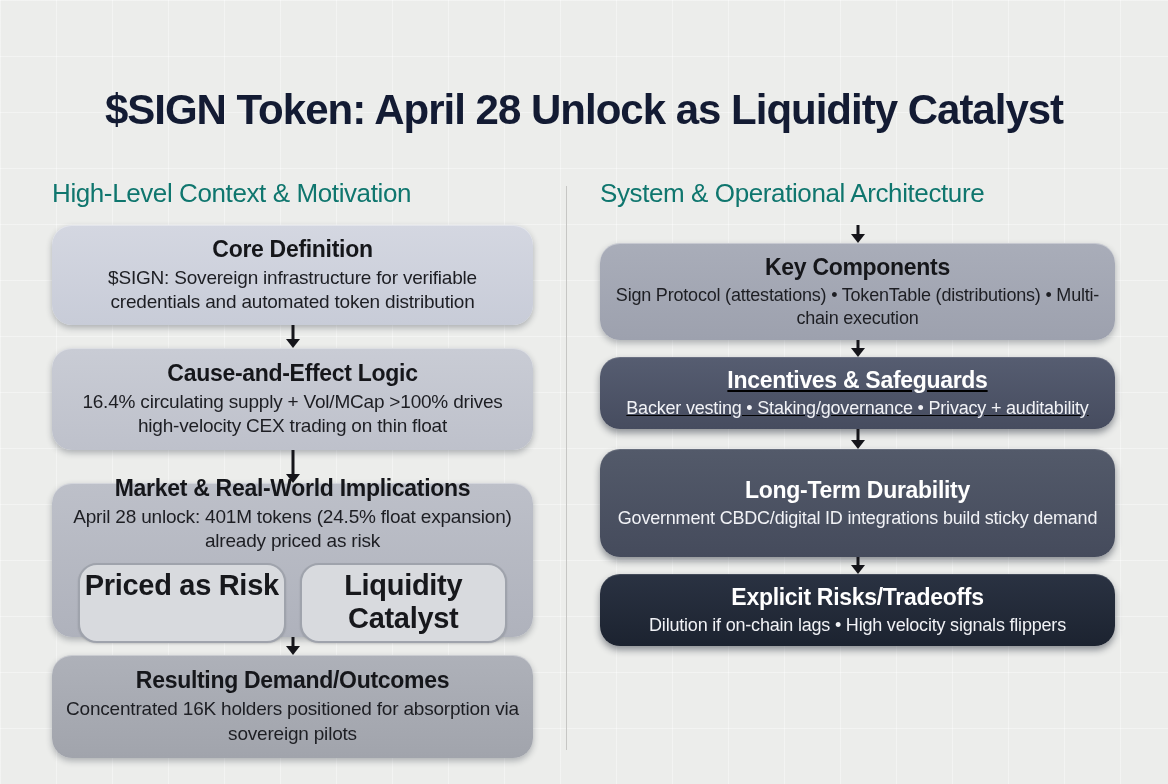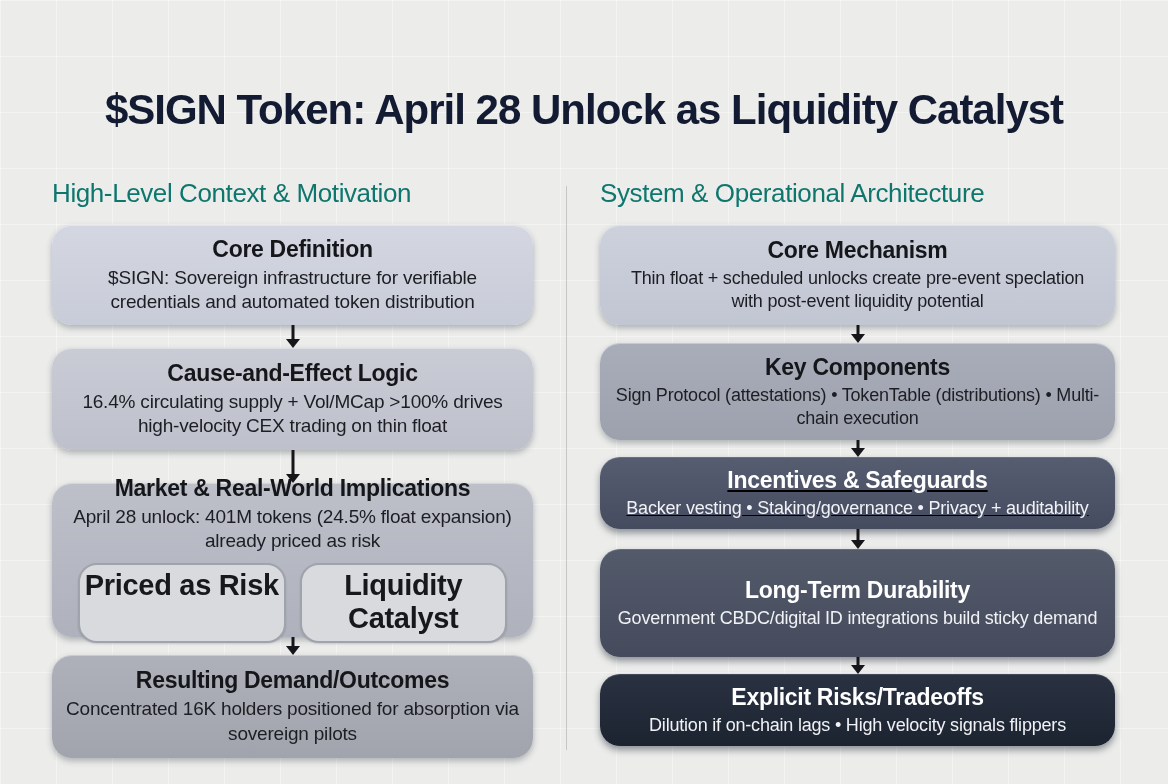--- a/index.html
+++ b/index.html
@@ -165,24 +165,20 @@
 
     <div class="box tone-d h96">
       <h3>Resulting Demand/Outcomes</h3>
       <p>Concentrated 16K holders positioned for absorption via sovereign pilots</p>
     </div>
   </section>
 
   <section class="col right">
     <h2 class="col-header">System &amp; Operational Architecture</h2>
 
-    <div class="box tone-ra h100">
-      <h3>Core Mechanism</h3>
-      <p>Thin float + scheduled unlocks create pre-event speclation with post-event liquidity potential</p>
-    </div>
 
     <div class="arrow a18"></div>
 
     <div class="box tone-rb h97">
       <h3>Key Components</h3>
       <p>Sign Protocol (attestations) • TokenTable (distributions) • Multi-chain execution</p>
     </div>
 
     <div class="arrow a17"></div>
 

